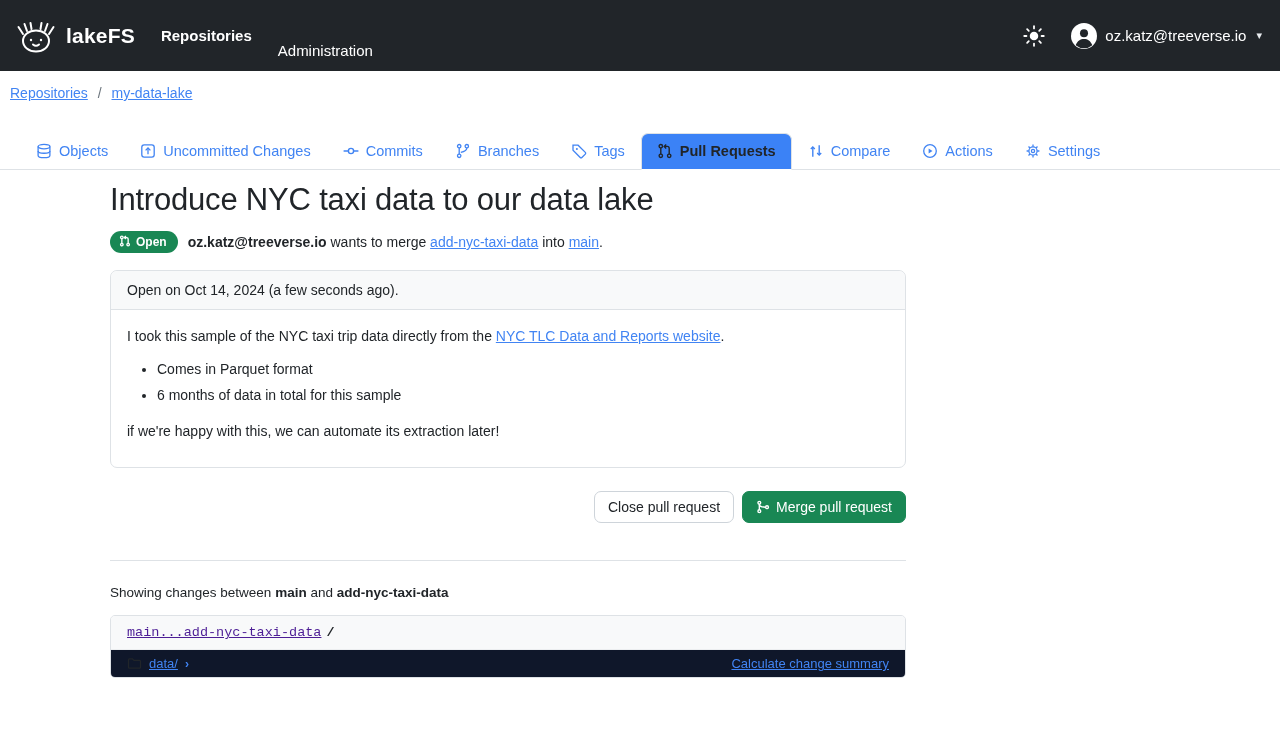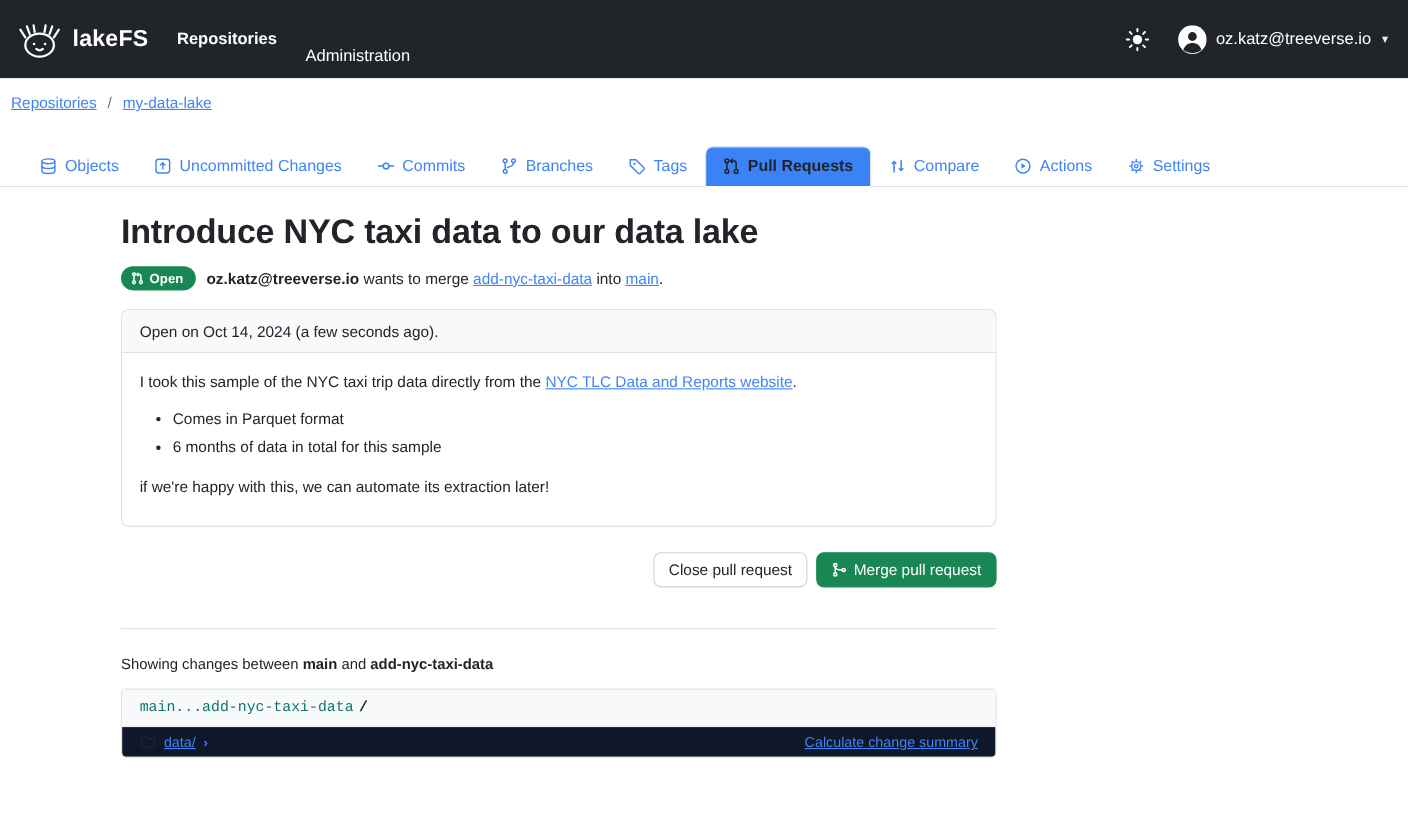--- a/index.html
+++ b/index.html
@@ -42,24 +42,24 @@
   }
   .tab.active {
     color: #212529; font-weight: 700; background: #3b82f6;
     border-color: #dee2e6 #dee2e6 #ffffff #dee2e6;
     margin-top: 20px;
   }
   .tab .ticon { display: flex; align-items: center; }
 
   
   .pr-wrap { width: 796px; margin-left: 110px; }
-  .pr-title { font-size: 31px; font-weight: 700; margin-top: 23px; letter-spacing: -.2px; }
+  .pr-title { font-size: 31px; font-weight: 400; margin-top: 12px; letter-spacing: -.2px; }
   .meta-row { display: flex; align-items: center; gap: 10px; margin-top: 13px; font-size: 14px; }
   .badge-open {
-    display: inline-flex; align-items: center; gap: 5px; background: #198754; color: #fff;
+    display: inline-flex; gap: 5px; background: #198754; color: #fff;
     border-radius: 50rem; padding: 4px 11px 4px 9px; font-size: 12px; font-weight: 700;
   }
   .meta-text { color: #212529; }
   .meta-text b { font-weight: 700; }
   .meta-text a { color: #4184f3; text-decoration: underline; }
 
   
   .card { border: 1px solid #dee2e6; border-radius: 7px; margin-top: 17px; }
   .card-header {
     background: #f8f9fa; border-bottom: 1px solid #dee2e6; border-radius: 7px 7px 0 0;
@@ -84,21 +84,21 @@
   .divider { border: none; border-top: 1px solid #dee2e6; margin: 37px 0 0; }
 
   
   .changes-summary { margin-top: 24px; font-size: 13.5px; color: #212529; }
   .changes-summary b { font-weight: 700; }
   .changes-table { border: 1px solid #dee2e6; border-radius: 5px; margin-top: 15px; overflow: hidden; }
   .ct-header {
     background: #f8f9fa; border-bottom: 1px solid #eceef0; padding: 9px 16px;
     font-family: "Liberation Mono", monospace; font-size: 13.5px;
   }
-  .ct-header a { color: #0f766e; }
+  .ct-header a { color: #4c1d95; text-decoration: underline; }
   .ct-header .path-sep { color: #212529; font-weight: 700; margin-left: 5px; }
   .ct-row {
     background: #0f172a; padding: 6px 16px; display: flex; align-items: center; font-size: 13px;
   }
   .ct-row .entry { display: flex; align-items: center; gap: 7px; }
   .ct-row a { color: #4184f3; text-decoration: underline; }
   .ct-row .chev { color: #4184f3; text-decoration: none; font-size: 12px; font-weight: 700; }
   .ct-row .row-action { margin-left: auto; text-align: right; }
 
   svg { display: block; }

